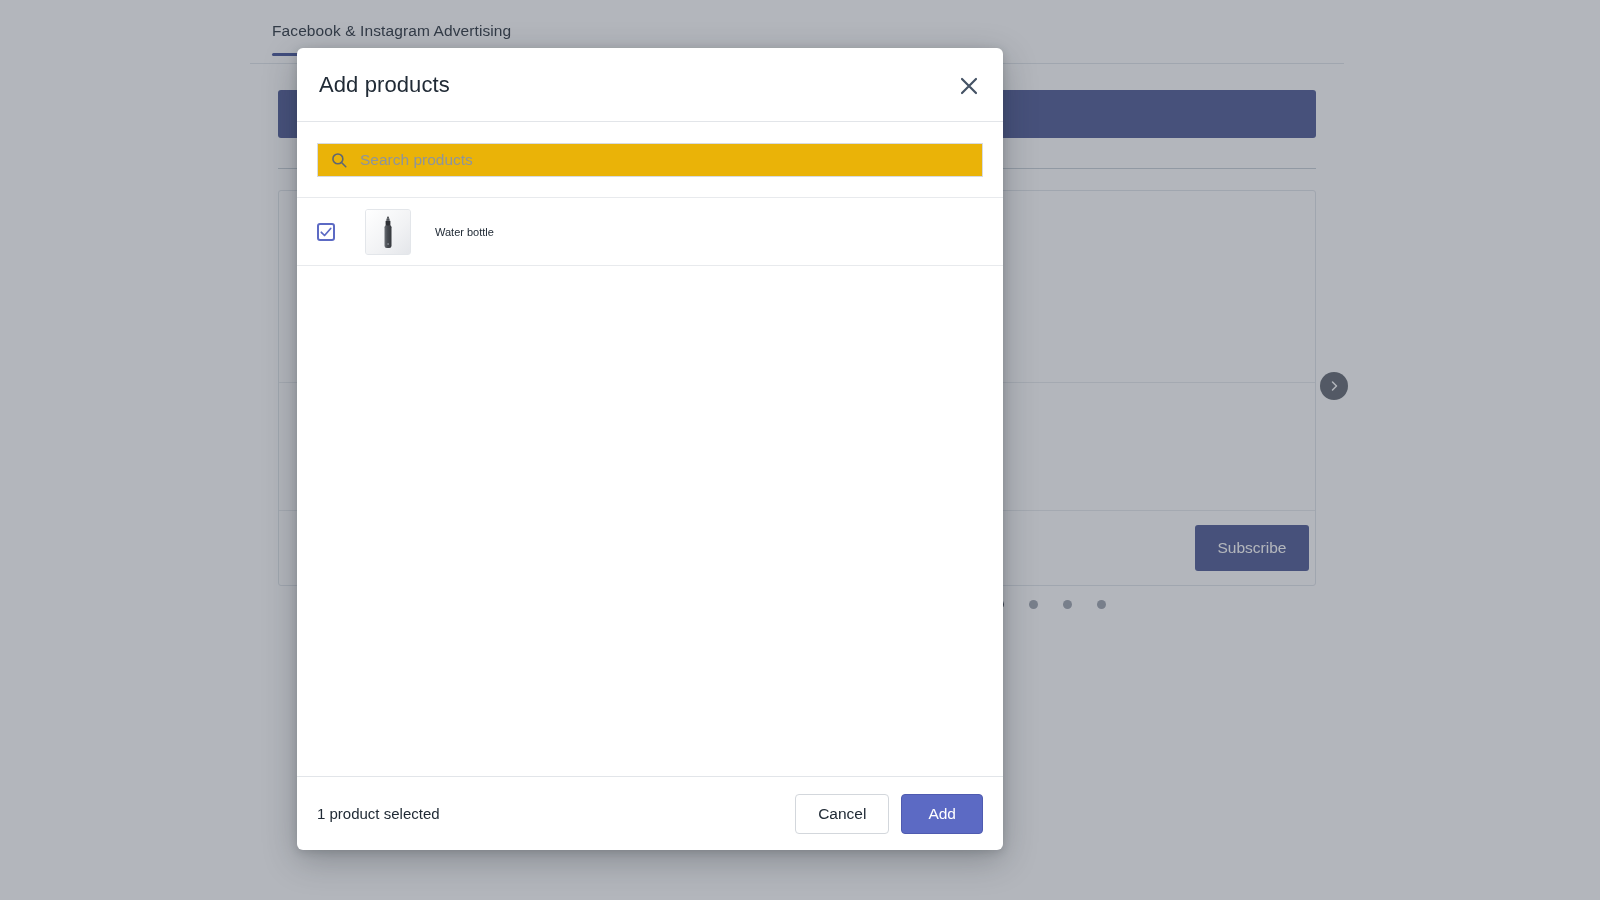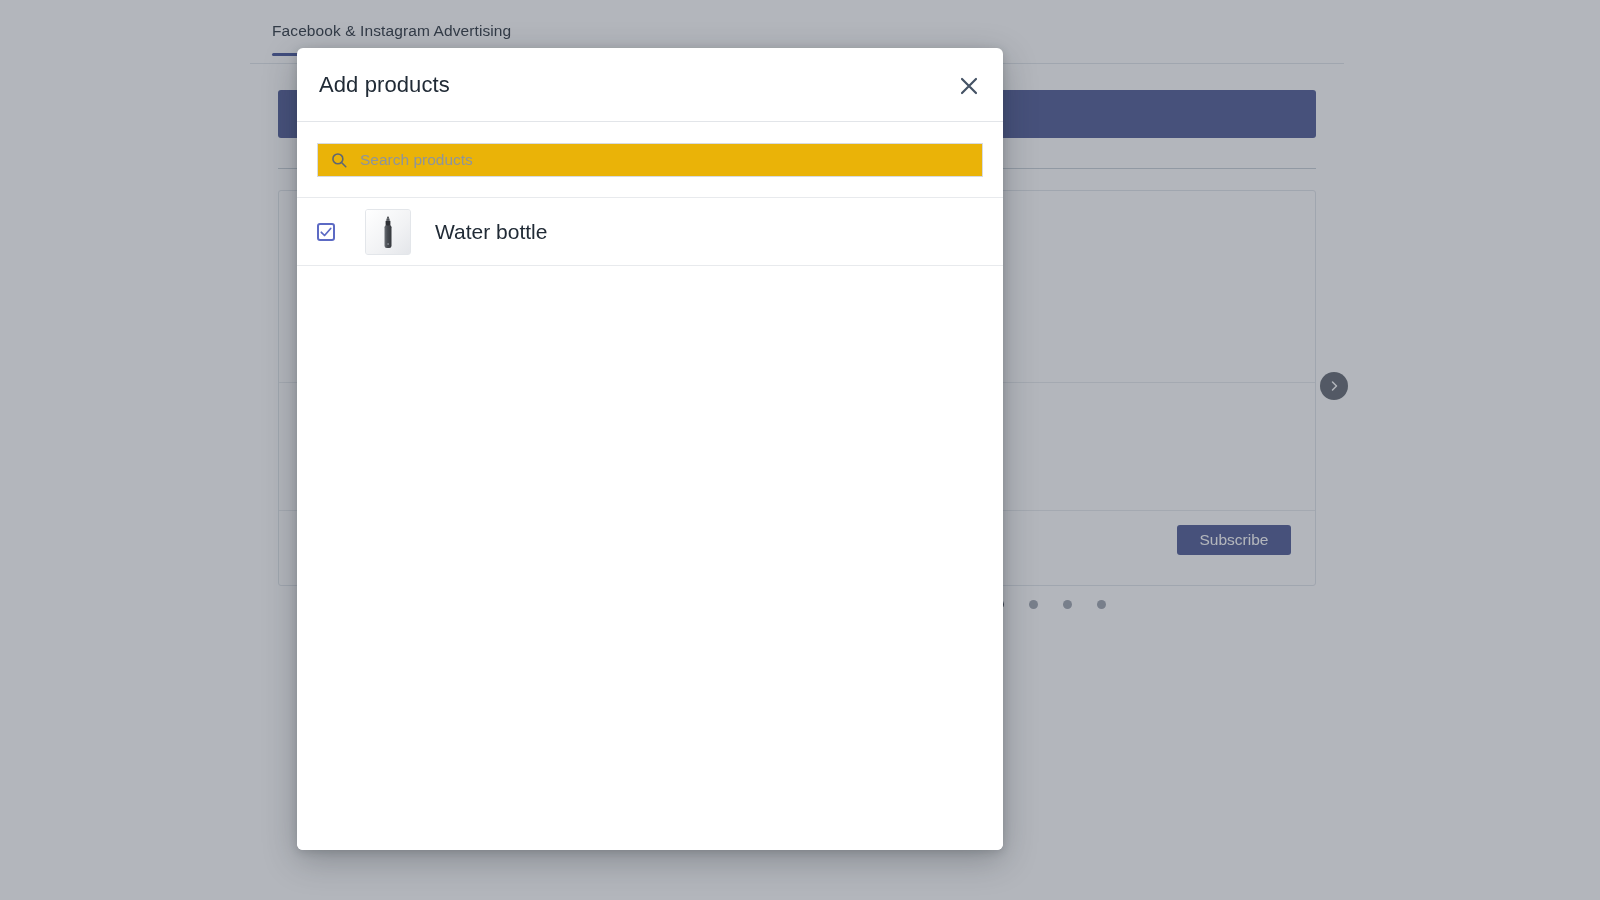--- a/index.html
+++ b/index.html
@@ -110,22 +110,22 @@
     position: absolute; left: 26px; top: 52px;
     font-size: 15px; color: #212b36;
   }
   .plan-label {
     position: absolute; left: 0; right: 0; top: 30px;
     text-align: center;
     font-size: 14.5px; color: #212b36; letter-spacing: .3px;
   }
   .offer-card .sec-c { position: relative; height: 74px; }
   .subscribe-btn {
-    position: absolute; right: 24px; top: 14px;
-    width: 114px; height: 30px;
+    position: absolute; right: 6px; top: 14px;
+    width: 114px; height: 46px;
     background: #46528f; border: none; border-radius: 3px;
     color: #ffffff; font-size: 15.5px;
     font-family: "Liberation Sans", sans-serif;
     cursor: pointer;
   }
 
   .dots {
     position: absolute;
     left: 995px; top: 600px;
     display: flex; align-items: center; gap: 25px;
@@ -233,21 +233,21 @@
     margin-left: 30px;
     border: 1px solid #e3e6ea;
     border-radius: 3px;
     background: linear-gradient(150deg,#ffffff 0%,#f2f3f5 55%,#e7e9ec 100%);
     display: flex; align-items: center; justify-content: center;
     flex: 0 0 46px;
     overflow: hidden;
   }
   .product-name {
     margin-left: 24px;
-    font-size: 21px; color: #212b36;
+    font-size: 11px; color: #212b36;
   }
 
   .modal-footer {
     flex: 0 0 auto;
     height: 74px;
     border-top: 1px solid #e2e5e9;
     display: flex; align-items: center;
     padding: 0 20px;
   }
   .footer-status {
@@ -378,13 +378,20 @@
           <rect x="19.6" y="10.5" width="4.8" height="5" rx="1" fill="#2e3136"></rect>
           <rect x="20.4" y="8.2" width="3.2" height="2.6" rx="1" fill="#51555b"></rect>
           <rect x="21.1" y="6.6" width="1.8" height="2" rx="0.8" fill="#3b3e43"></rect>
           <rect x="21.3" y="33" width="1.6" height="2" rx="0.5" fill="#7c8087"></rect>
         </svg>
       </span>
       <span class="product-name">Water bottle</span>
     </div>
   </div>
 
+  <div class="modal-footer">
+    <span class="footer-status">1 product selected</span>
+    <span class="footer-actions">
+      <button class="btn-cancel">Cancel</button>
+      <button class="btn-add">Add</button>
+    </span>
+  </div>
 </div>
 
 </body></html>

